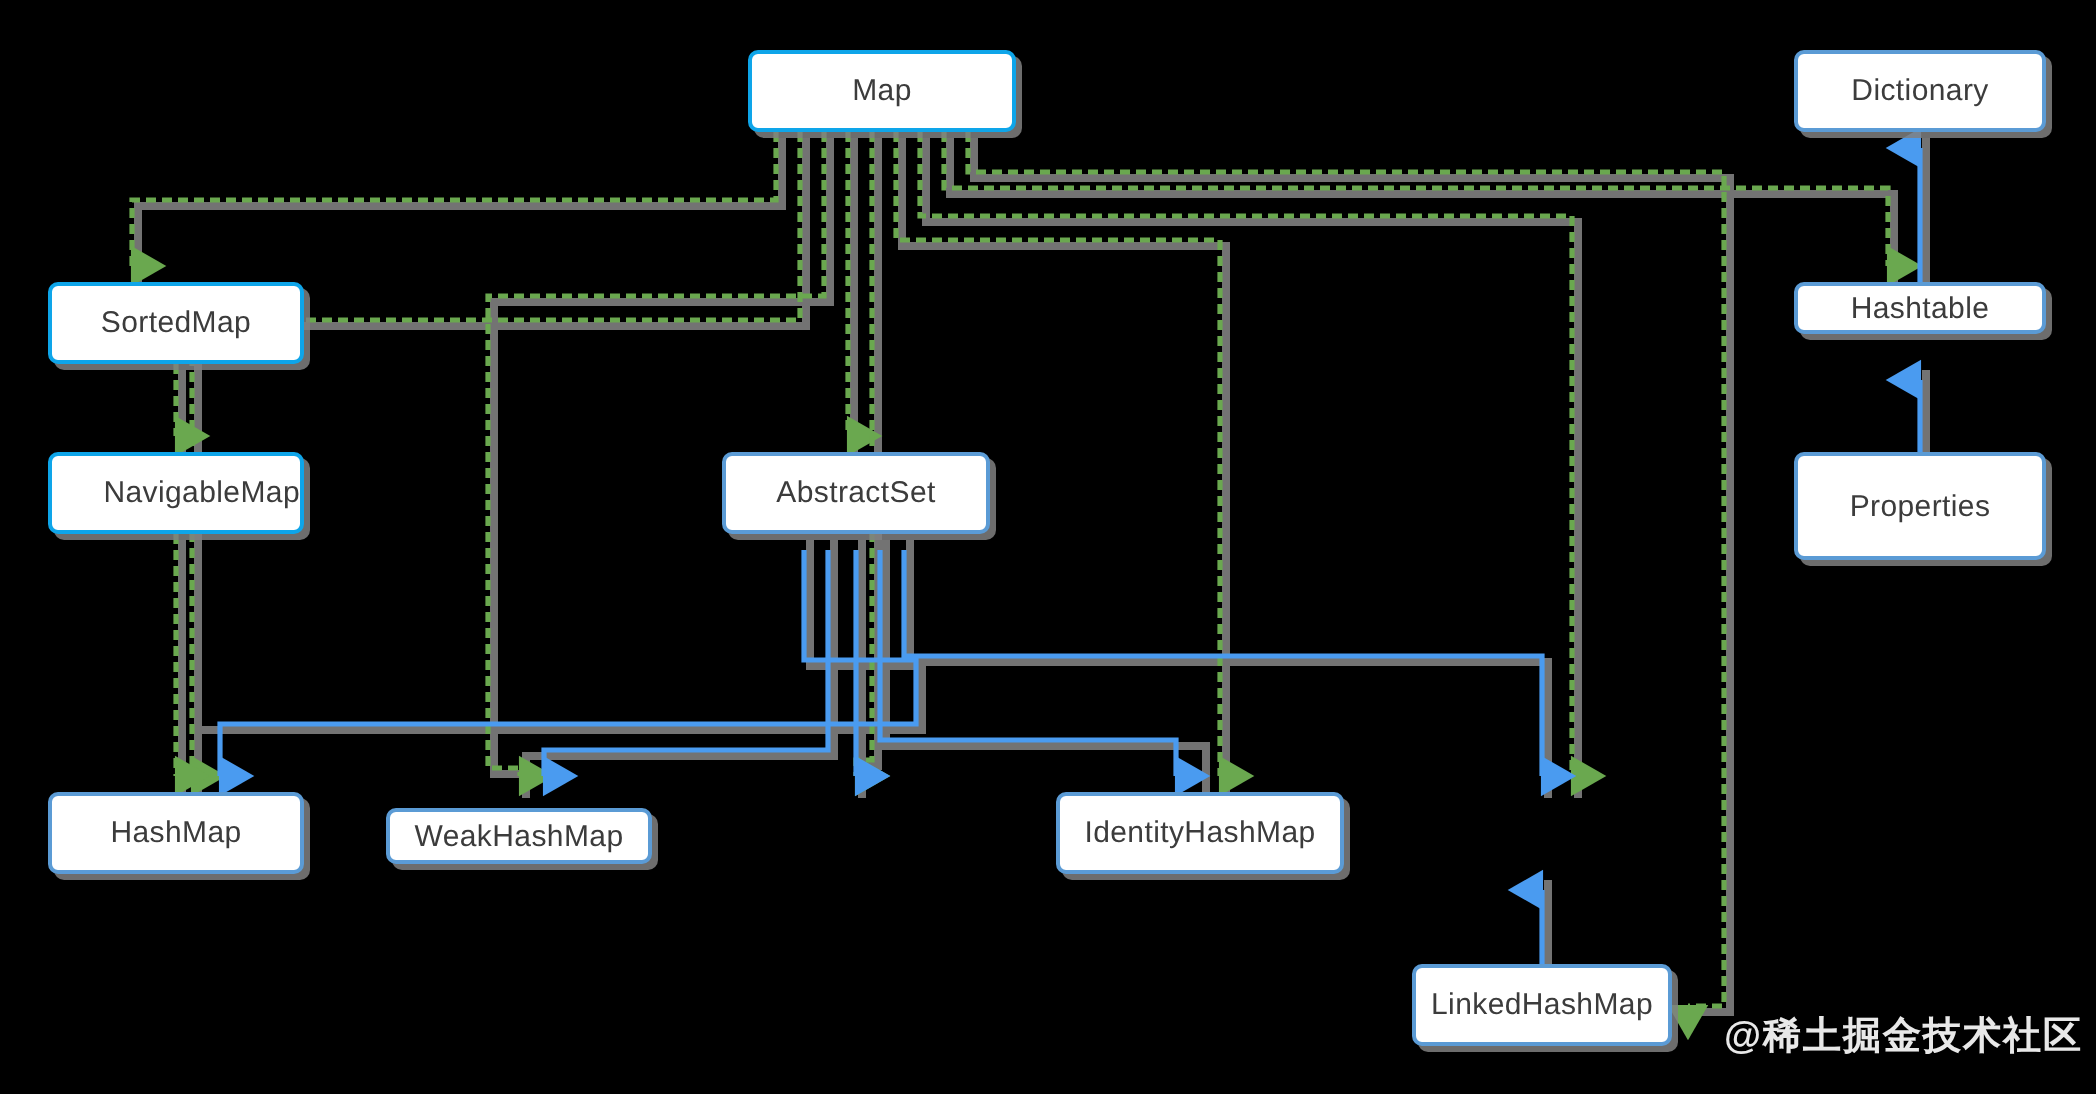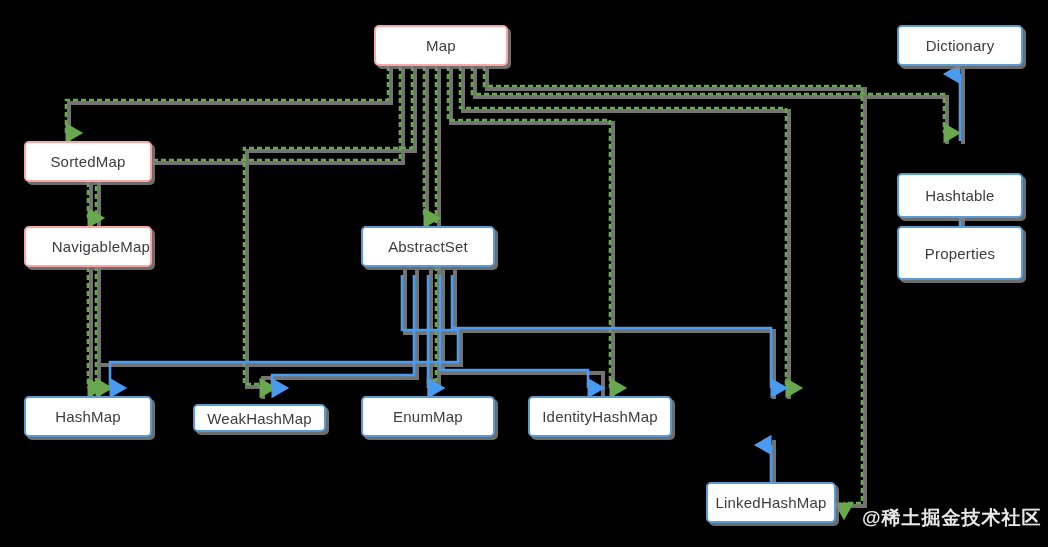--- a/index.html
+++ b/index.html
@@ -27,21 +27,21 @@
     align-items: center;
     justify-content: center;
     background: #ffffff;
     border-radius: 5px;
     color: #3c3c3c;
     font-size: 15px;
     letter-spacing: 0.2px;
     z-index: 5;
     box-shadow: 3px 3px 0 0 rgba(128,128,128,0.85);
   }
-  .node.green { border: 2px solid #fca5a5; }
+  .node.green { border: 2px solid #0ea5e9; }
   .node.blue  { border: 2px solid #5b9bd5; }
   .node .label { white-space: nowrap; }
   #watermark {
     position: absolute;
     color: #e8e8e8;
     font-size: 19px;
     font-weight: bold;
     letter-spacing: 1px;
     z-index: 20;
     white-space: nowrap;
@@ -119,41 +119,38 @@
 
   <div class="node green" style="left:374px;top:25px;width:134px;height:41px;">
     <span class="label">Map</span>
   </div>
   <div class="node blue" style="left:897px;top:25px;width:126px;height:41px;align-items:center;">
     <span class="label">Dictionary</span>
   </div>
   <div class="node green" style="left:24px;top:141px;width:128px;height:41px;">
     <span class="label">SortedMap</span>
   </div>
-  <div class="node blue" style="left:897px;top:141px;width:126px;height:45px;margin-top:32px;">
+  <div class="node blue" style="left:897px;top:141px;width:126px;height:26px;">
     <span class="label">Hashtable</span>
   </div>
   <div class="node green" style="left:24px;top:226px;width:128px;height:41px;justify-content:flex-end;">
     <span class="label">NavigableMap</span>
   </div>
   <div class="node blue" style="left:361px;top:226px;width:134px;height:41px;">
     <span class="label">AbstractSet</span>
   </div>
   <div class="node blue" style="left:897px;top:226px;width:126px;height:54px;">
     <span class="label">Properties</span>
   </div>
   <div class="node blue" style="left:24px;top:396px;width:128px;height:41px;">
     <span class="label">HashMap</span>
   </div>
   <div class="node blue" style="left:193px;top:404px;width:133px;height:28px;">
     <span class="label">WeakHashMap</span>
   </div>
-  <div class="node blue" style="left:361px;top:396px;width:134px;height:41px;">
-    <span class="label">EnumMap</span>
-  </div>
   <div class="node blue" style="left:528px;top:396px;width:144px;height:41px;">
     <span class="label">IdentityHashMap</span>
   </div>
   <div class="node blue" style="left:706px;top:482px;width:130px;height:41px;">
     <span class="label">LinkedHashMap</span>
   </div>
 
   <div id="watermark" style="left:862px;top:505px;">@稀土掘金技术社区</div>
 
 </div>

